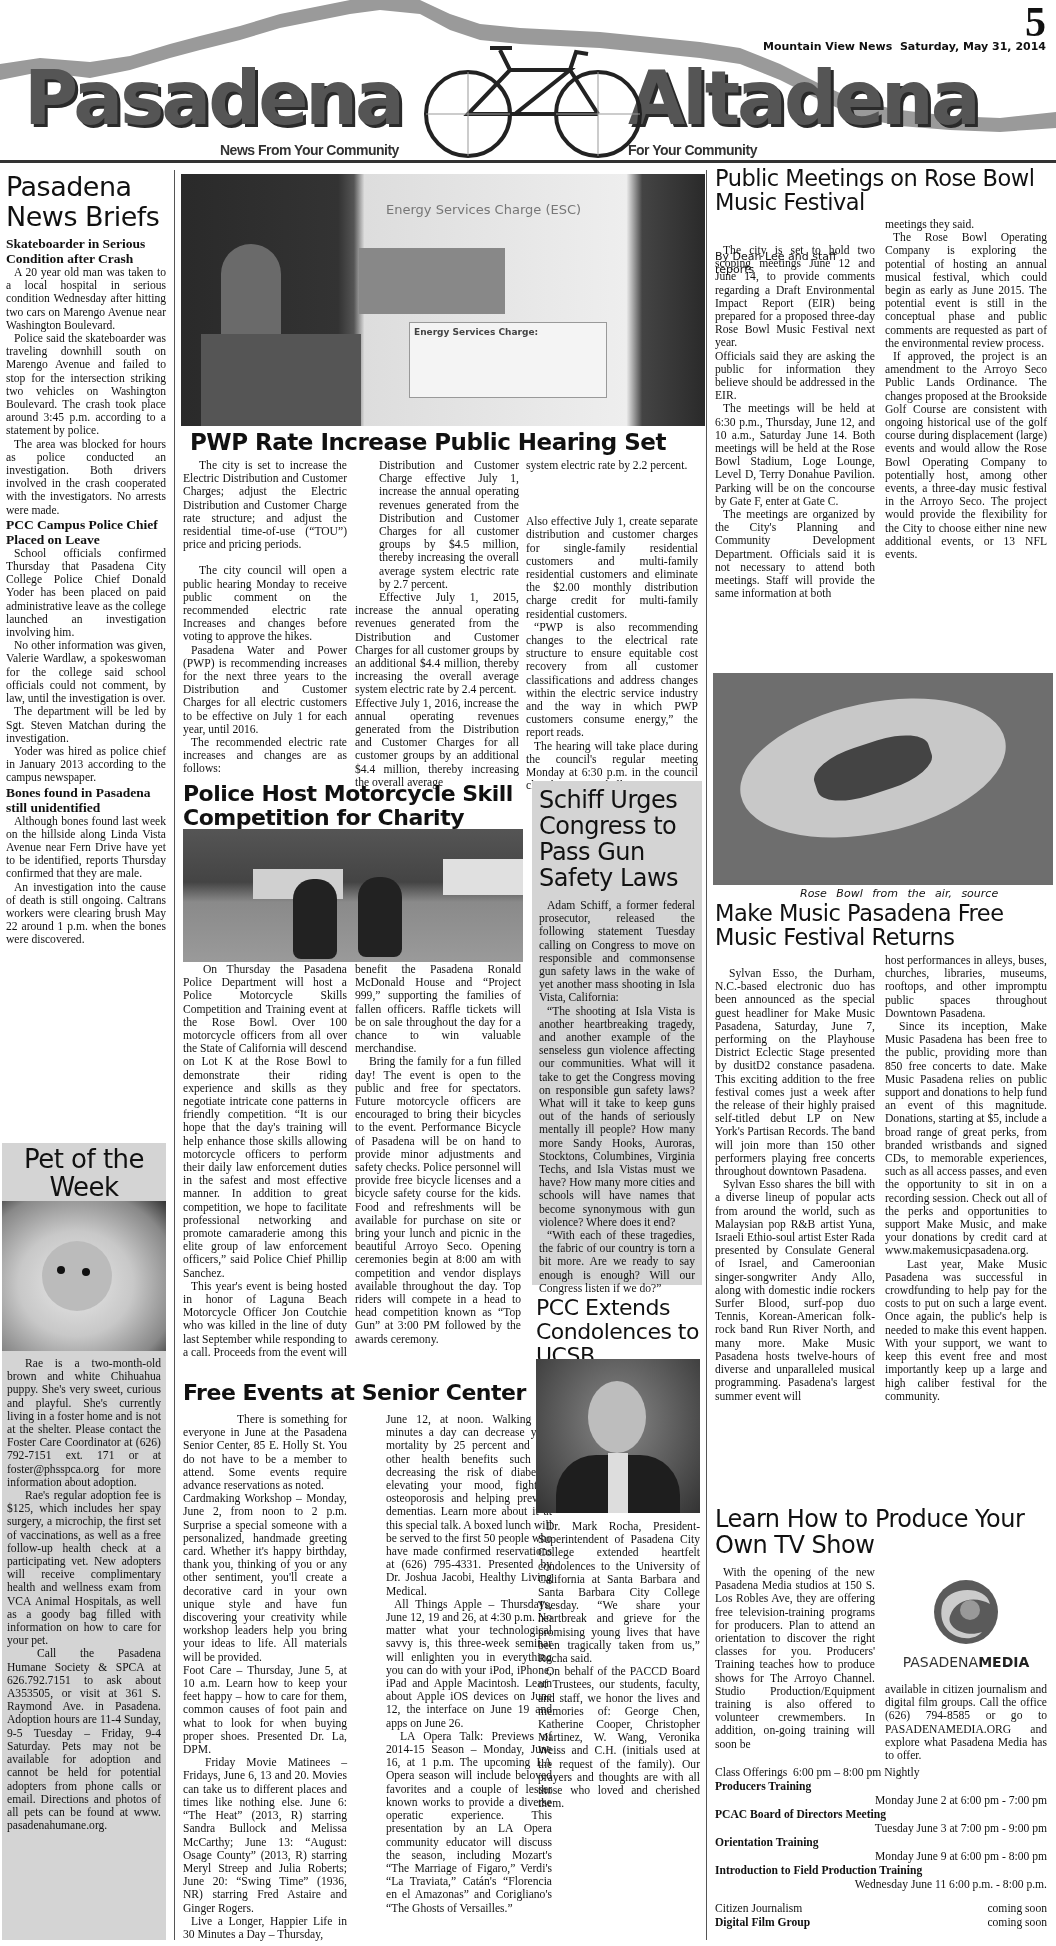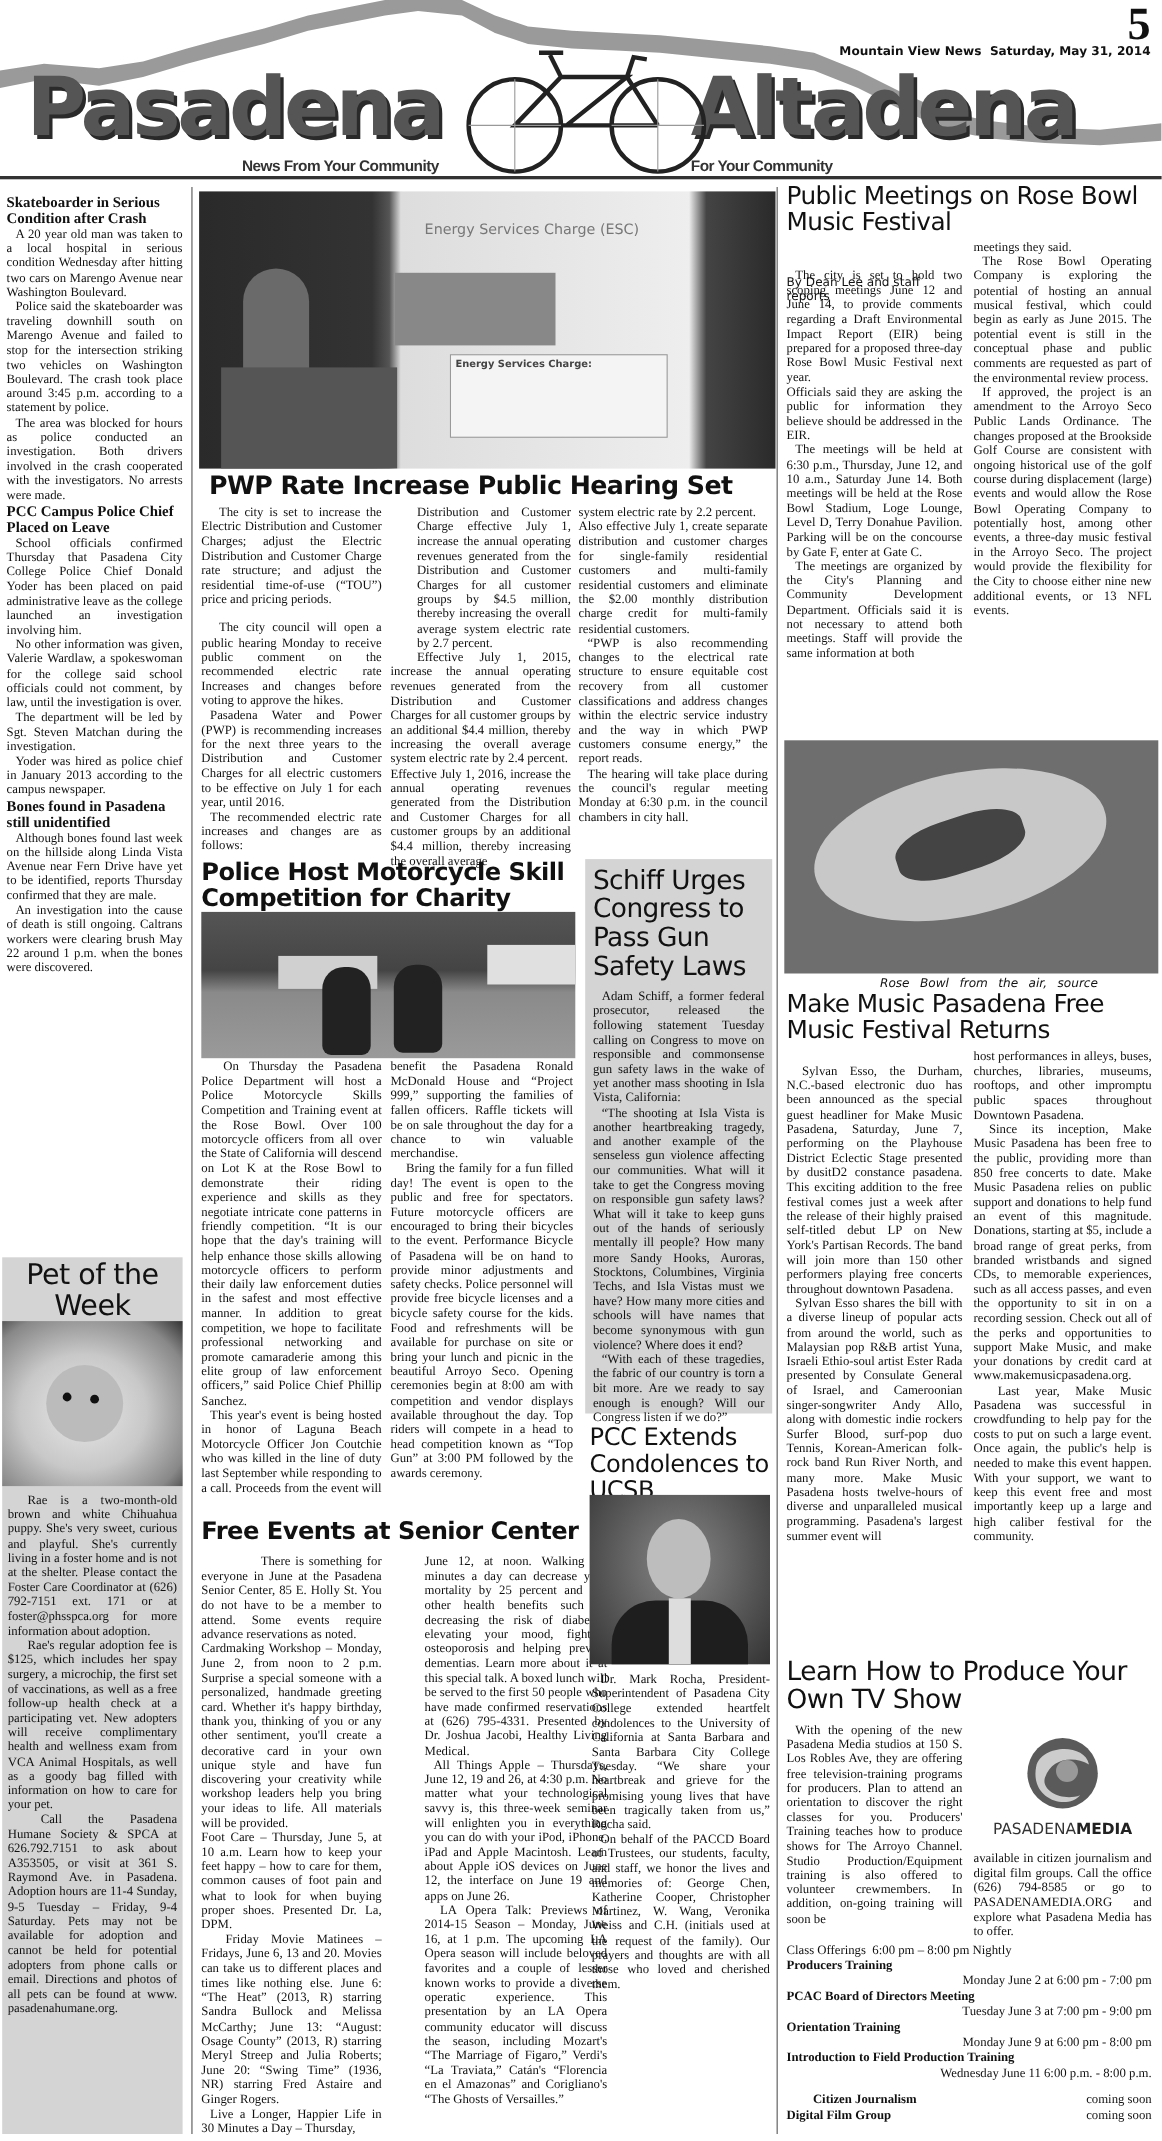--- a/index.html
+++ b/index.html
@@ -43,20 +43,21 @@
   </svg>
   <div class="abs tagline" style="left:220px;top:142px;">News From Your Community</div>
   <div class="abs tagline" style="left:628px;top:142px;">For Your Community</div>
   <div class="abs" style="left:0;top:160px;width:1056px;height:3px;background:#333;"></div>
 </div>
 
 <div class="vrule" style="left:174px;top:170px;height:1770px;"></div>
 <div class="vrule" style="left:706px;top:170px;height:1770px;"></div>
 
 <div class="abs" style="left:6px;top:172px;width:160px;">
+  <h1 class="hl" style="font-size:27px;line-height:30px;font-weight:normal;">Pasadena News Briefs</h1>
   <h3 class="sub" style="margin-top:4px;">Skateboarder in Serious Condition after Crash</h3>
   <div class="body-text">
     <p>A 20 year old man was taken to a local hospital in serious condition Wednesday after hitting two cars on Marengo Avenue near Washington Boulevard.</p>
     <p>Police said the skateboarder was traveling downhill south on Marengo Avenue and failed to stop for the intersection striking two vehicles on Washington Boulevard. The crash took place around 3:45 p.m. according to a statement by police.</p>
     <p>The area was blocked for hours as police conducted an investigation. Both drivers involved in the crash cooperated with the investigators. No arrests were made.</p>
   </div>
   <h3 class="sub">PCC Campus Police Chief Placed on Leave</h3>
   <div class="body-text">
     <p>School officials confirmed Thursday that Pasadena City College Police Chief Donald Yoder has been placed on paid administrative leave as the college launched an investigation involving him.</p>
     <p>No other information was given, Valerie Wardlaw, a spokeswoman for the college said school officials could not comment, by law, until the investigation is over.</p>
@@ -100,21 +101,21 @@
   <p>Pasadena Water and Power (PWP) is recommending increases for the next three years to the Distribution and Customer Charges for all electric customers to be effective on July 1 for each year, until 2016.</p>
   <p>The recommended electric rate increases and changes are as follows:</p>
 </div>
 <div class="abs body-text" style="left:355px;top:459px;width:164px;">
   <p style="text-indent:0;margin-left:24px;">Distribution and Customer Charge effective July 1, increase the annual operating revenues generated from the Distribution and Customer Charges for all customer groups by $4.5 million, thereby increasing the overall average system electric rate by 2.7 percent.</p>
   <p style="text-indent:24px;">Effective July 1, 2015, increase the annual operating revenues generated from the Distribution and Customer Charges for all customer groups by an additional $4.4 million, thereby increasing the overall average system electric rate by 2.4 percent.</p>
   <p style="text-indent:0;">Effective July 1, 2016, increase the annual operating revenues generated from the Distribution and Customer Charges for all customer groups by an additional $4.4 million, thereby increasing the overall average</p>
 </div>
 <div class="abs body-text" style="left:526px;top:459px;width:172px;">
   <p style="text-indent:0;">system electric rate by 2.2 percent.</p>
-  <p style="text-indent:0;">Also effective July 1, create separate distribution and customer charges for single-family residential customers and multi-family residential customers and eliminate the $2.00 monthly distribution charge credit for multi-family residential customers.</p>
+  <p style="text-indent:0;margin-top:43px;">Also effective July 1, create separate distribution and customer charges for single-family residential customers and multi-family residential customers and eliminate the $2.00 monthly distribution charge credit for multi-family residential customers.</p>
   <p>“PWP is also recommending changes to the electrical rate structure to ensure equitable cost recovery from all customer classifications and address changes within the electric service industry and the way in which PWP customers consume energy,” the report reads.</p>
   <p>The hearing will take place during the council's regular meeting Monday at 6:30 p.m. in the council chambers in city hall.</p>
 </div>
 
 <h2 class="abs hl" style="left:183px;top:782px;width:345px;font-size:22px;line-height:24px;">Police Host Motorcycle Skill Competition for Charity</h2>
 <div class="abs photo" style="left:183px;top:829px;width:340px;height:133px;background:linear-gradient(180deg,#555 0%,#444 40%,#8a8a8a 55%,#9a9a9a 100%);">
   <div class="abs" style="left:70px;top:40px;width:90px;height:30px;background:#d0d0d0;"></div>
   <div class="abs" style="left:260px;top:30px;width:80px;height:36px;background:#e0e0e0;"></div>
   <div class="abs" style="left:110px;top:50px;width:44px;height:80px;border-radius:20px 20px 8px 8px;background:#222;"></div>
   <div class="abs" style="left:175px;top:48px;width:44px;height:80px;border-radius:20px 20px 8px 8px;background:#222;"></div>
@@ -222,20 +223,20 @@
   <div>
     <div style="font-weight:bold;font-size:11.6px;line-height:14px;">Orientation Training</div>
     <div style="text-align:right;font-size:11.6px;line-height:14px;">Monday June 9 at 6:00 pm - 8:00 pm</div>
   </div>
   <div>
     <div style="font-weight:bold;font-size:11.6px;line-height:14px;">Introduction to Field Production Training</div>
     <div style="text-align:right;font-size:11.6px;line-height:14px;">Wednesday June 11 6:00 p.m. - 8:00 p.m.</div>
   </div>
   <div style="height:10px;"></div>
   <div class="sched-row">
-    <span style="font-weight:bold;margin-left:24px;">Citizen Journalism</span>
+    <span style="font-weight:normal;">Citizen Journalism</span>
     <span>coming soon</span>
   </div>
   <div class="sched-row">
     <span style="font-weight:bold;">Digital Film Group</span>
     <span>coming soon</span>
   </div>
 </div>
 
 </body></html>

